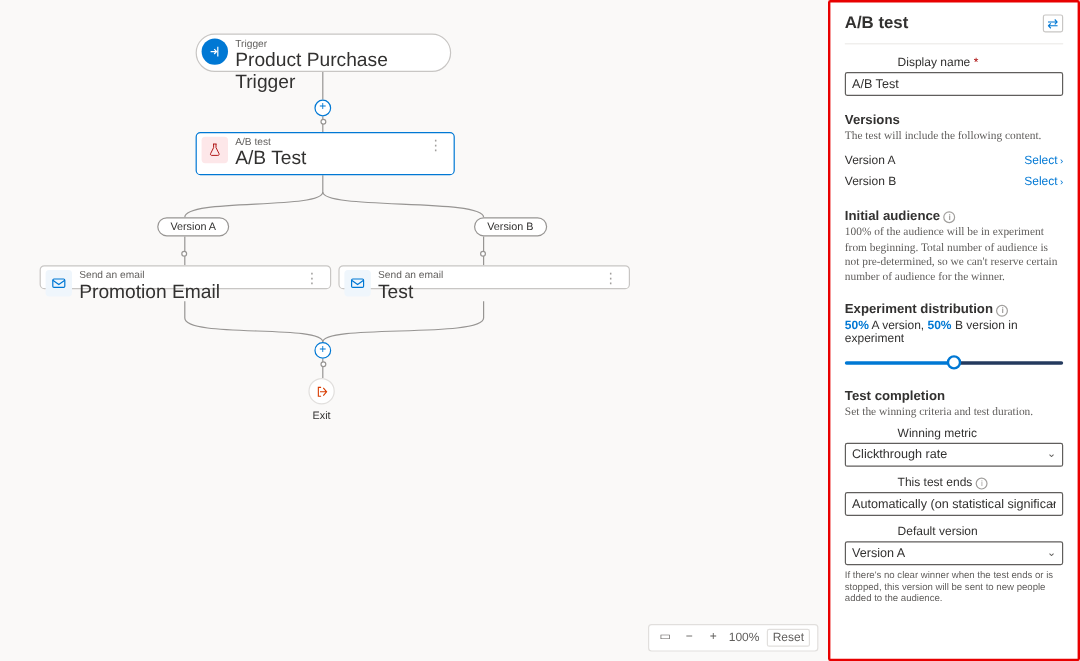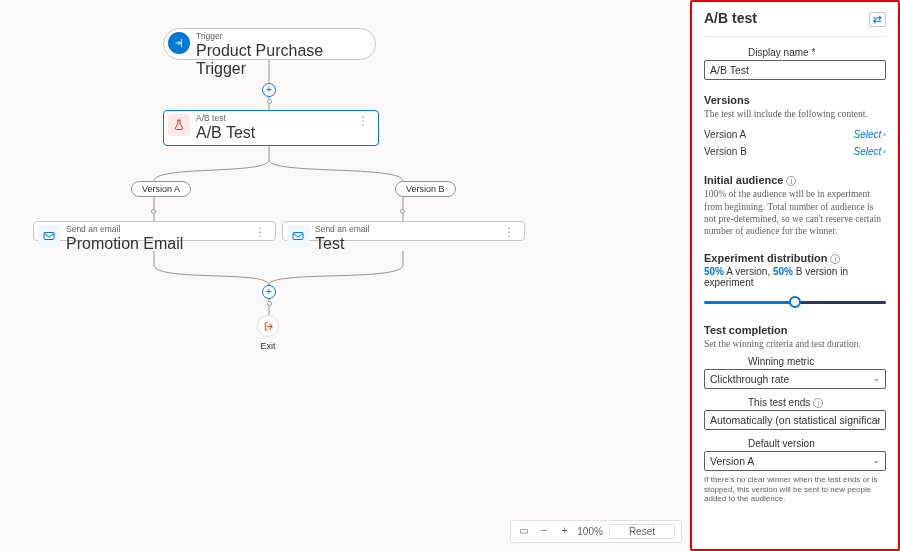--- a/index.html
+++ b/index.html
@@ -39,34 +39,34 @@
   .dotA { top: 209px; left: 151px; } 
   .dotB { top: 209px; left: 400px; } 
   .dotE { top: 301px; left: 266.5px; } 
 
   .exit { position: absolute; top: 315px; left: 257px; display:flex; flex-direction:column; align-items:center; gap:4px; }
   .exit .circ { width: 22px; height: 22px; border-radius: 50%; background:#fff; border:1px solid #e1dfdd; display:flex; align-items:center; justify-content:center; color:#d83b01; font-size:11px; }
   .exit .lbl { font-size: 9px; color:#323130; }
 
   .zoombar { position: absolute; bottom: 8px; right: 8px; background:#fff; border:1px solid #e1dfdd; border-radius:3px; padding:3px 6px; display:flex; align-items:center; gap:6px; font-size:10px; color:#605e5c; }
   .zoombar .zbtn { width:14px; height:14px; border:1px solid #e1dfdd; border-radius:2px; text-align:center; line-height:12px; color:#605e5c; background:#fff; }
-  .zoombar .reset { border:1px solid #e1dfdd; border-radius:2px; padding:1px 19px; background:#fff; }
+  .zoombar .reset { border:1px solid #e1dfdd; border-radius:2px; padding:1px 4px; background:#fff; }
 
   
   .panel h1 { font-size: 14px; font-weight: 600; margin-bottom: 2px; }
   .panel .header-row { display:flex; justify-content:space-between; align-items:center; padding-bottom:8px; border-bottom:1px solid #edebe9; margin-bottom:10px; }
   .panel .hdr-ico { color:#0078d4; font-size:11px; border:1px solid #c8c6c4; border-radius:2px; padding:0 3px; }
   .panel label.fld { display:block; font-size:10px; color:#323130; margin-bottom:2px;padding-left:44px; }
   .panel .req { color:#a80000; }
   .panel input[type=text], .panel select { width:100%; border:1px solid #605e5c; border-radius:2px; padding:3px 5px; font-size:10.5px; color:#323130; background:#fff; }
   .section { margin-bottom:14px; }
   .section h2 { font-size:11px; font-weight:600; margin-bottom:2px; }
   .section .desc { font-size:9.5px; color:#605e5c; line-height:1.3; margin-bottom:6px;font-family:Liberation Serif, serif; }
   .vrow { display:flex; justify-content:space-between; align-items:center; font-size:10px; padding:3px 0; }
-  .link { color:#0078d4; font-size:10px; display:flex; align-items:center; gap:2px;font-style:italic; }
+  .link { color:#0078d4; font-size:10px; display:flex; align-items:center; gap:2px; }
   .chev { font-size:8px; }
   .info-ico { display:inline-block; width:10px; height:10px; border-radius:50%; border:1px solid #a19f9d; color:#a19f9d; font-size:7px; text-align:center; line-height:9px; margin-left:3px; }
   .slider-line { position:relative; height:16px; margin-top:6px; }
   .slider-track { position:absolute; top:7px; left:0; right:0; height:3px; background:linear-gradient(to right,#0078d4 0 50%,#243a5e 50% 100%); border-radius:2px; }
   .slider-thumb { position:absolute; top:2px; left:calc(50% - 6px); width:12px; height:12px; border-radius:50%; background:#fff; border:2px solid #0078d4; }
   .dist-text { font-size:10px; }
   .dist-text .pct { color:#0078d4; font-weight:600; }
   .footnote { font-size:8px; color:#605e5c; line-height:1.2; margin-top:4px; }
   .sel-wrap { position:relative; }
   .sel-wrap .car { position:absolute; right:6px; top:4px; font-size:9px; color:#605e5c; pointer-events:none; }

